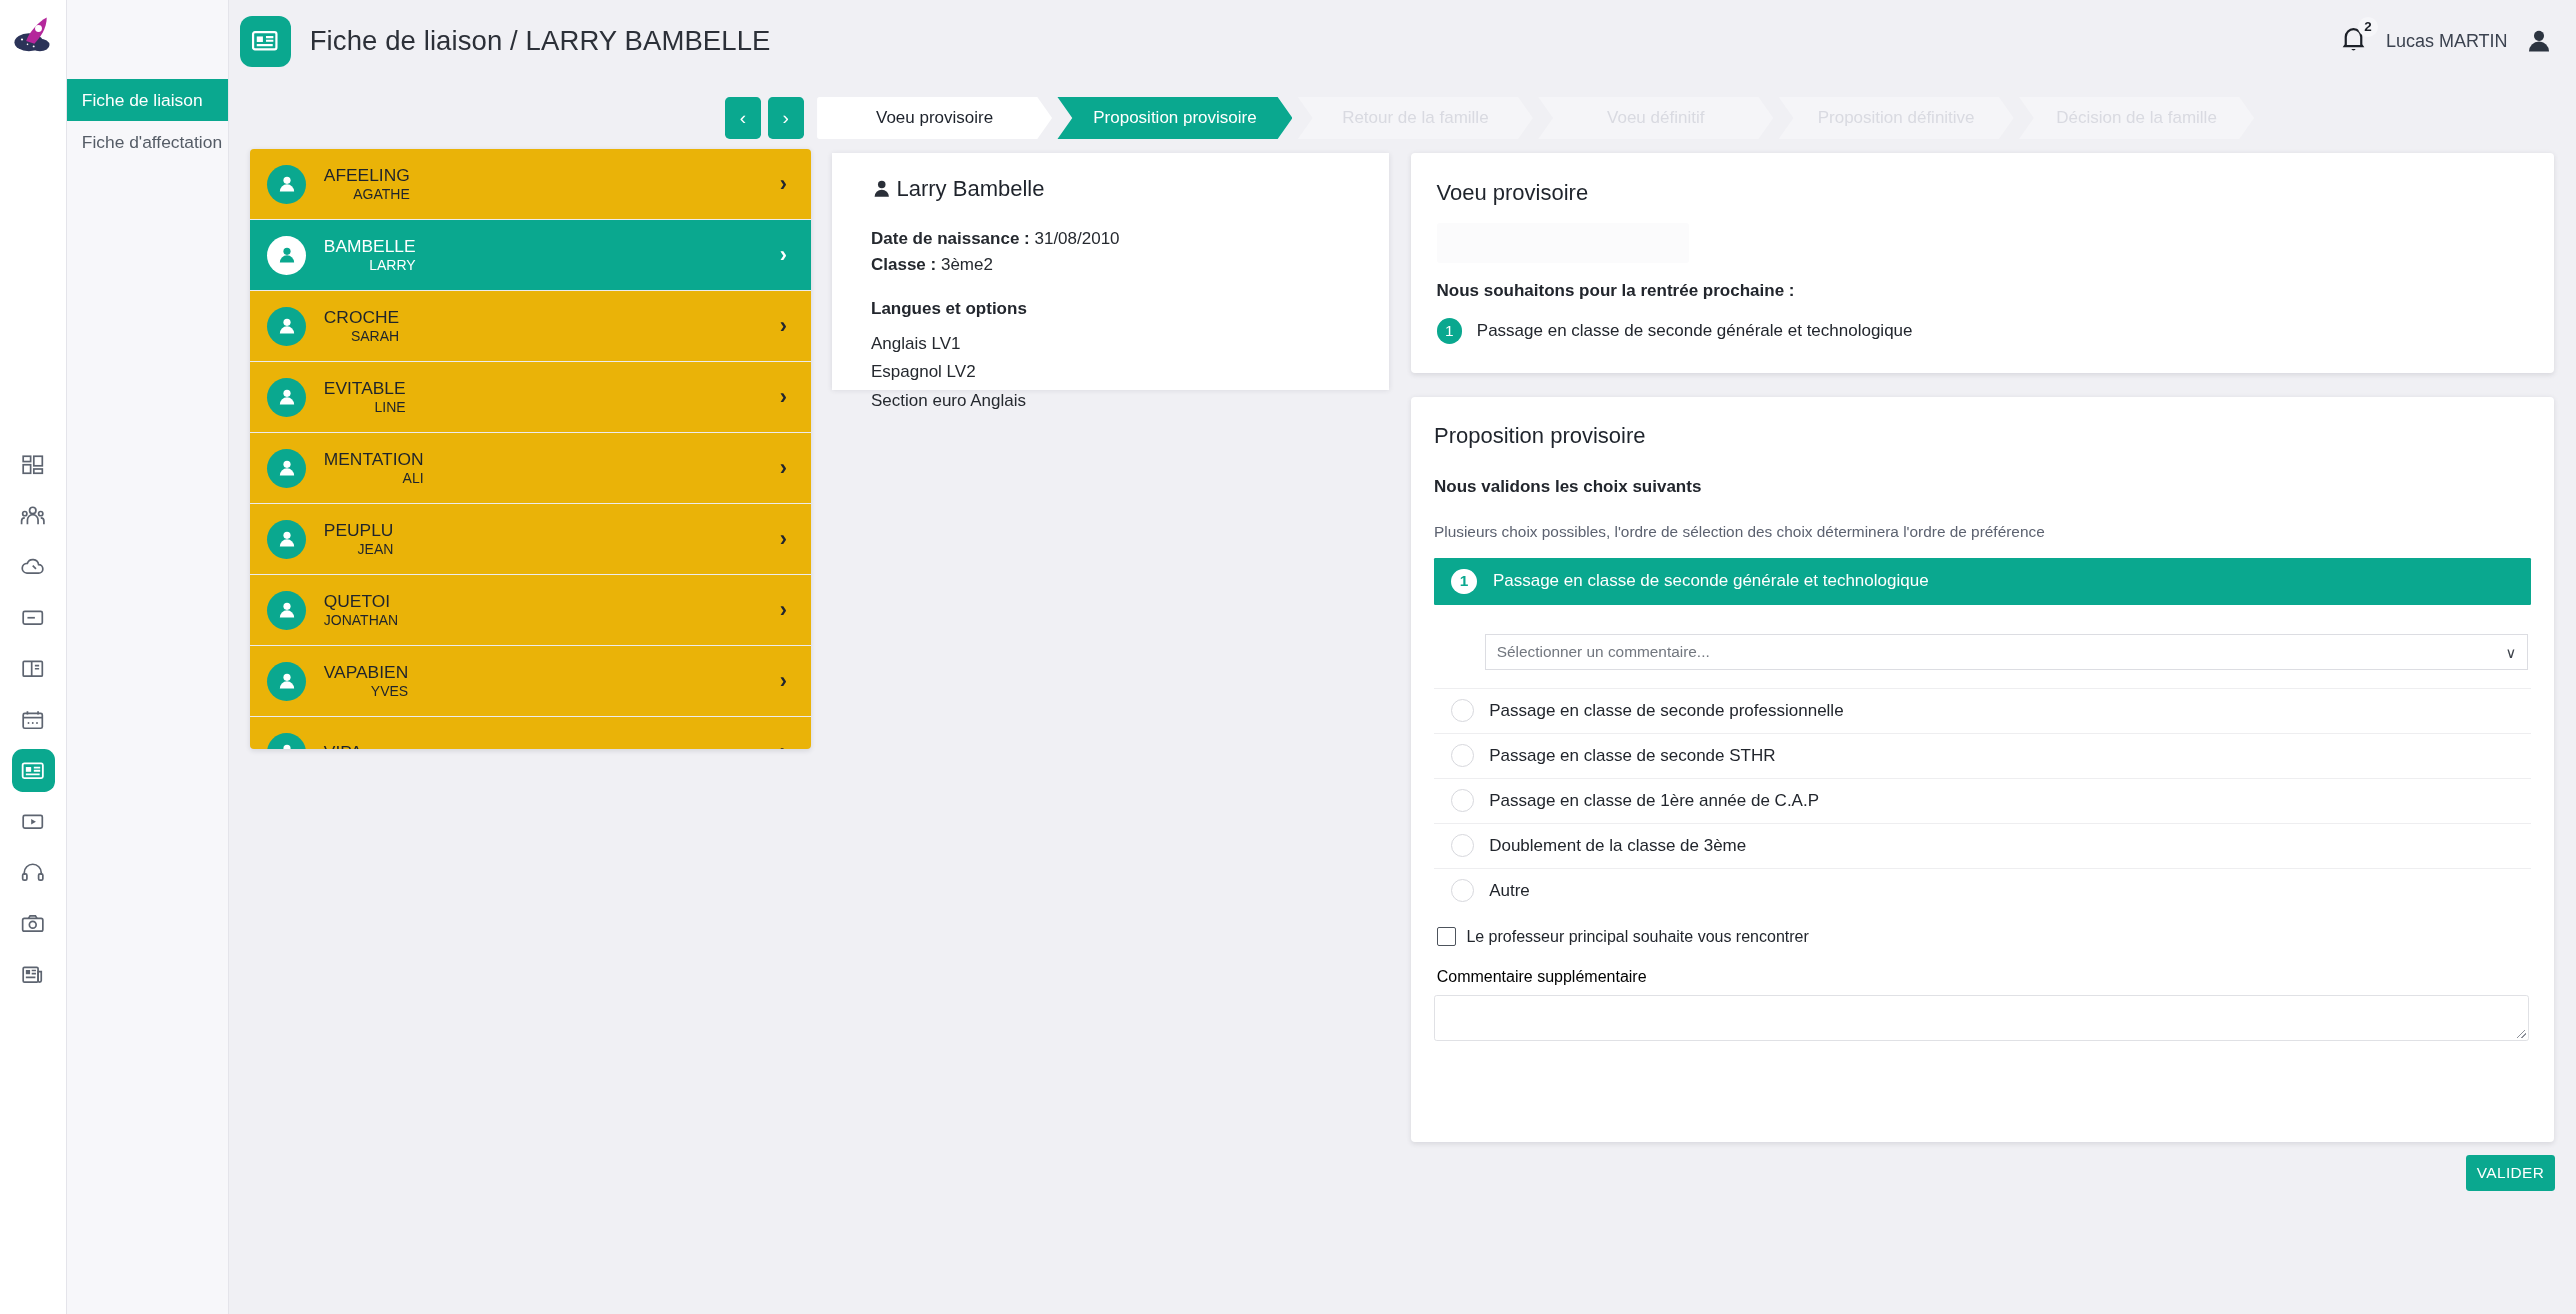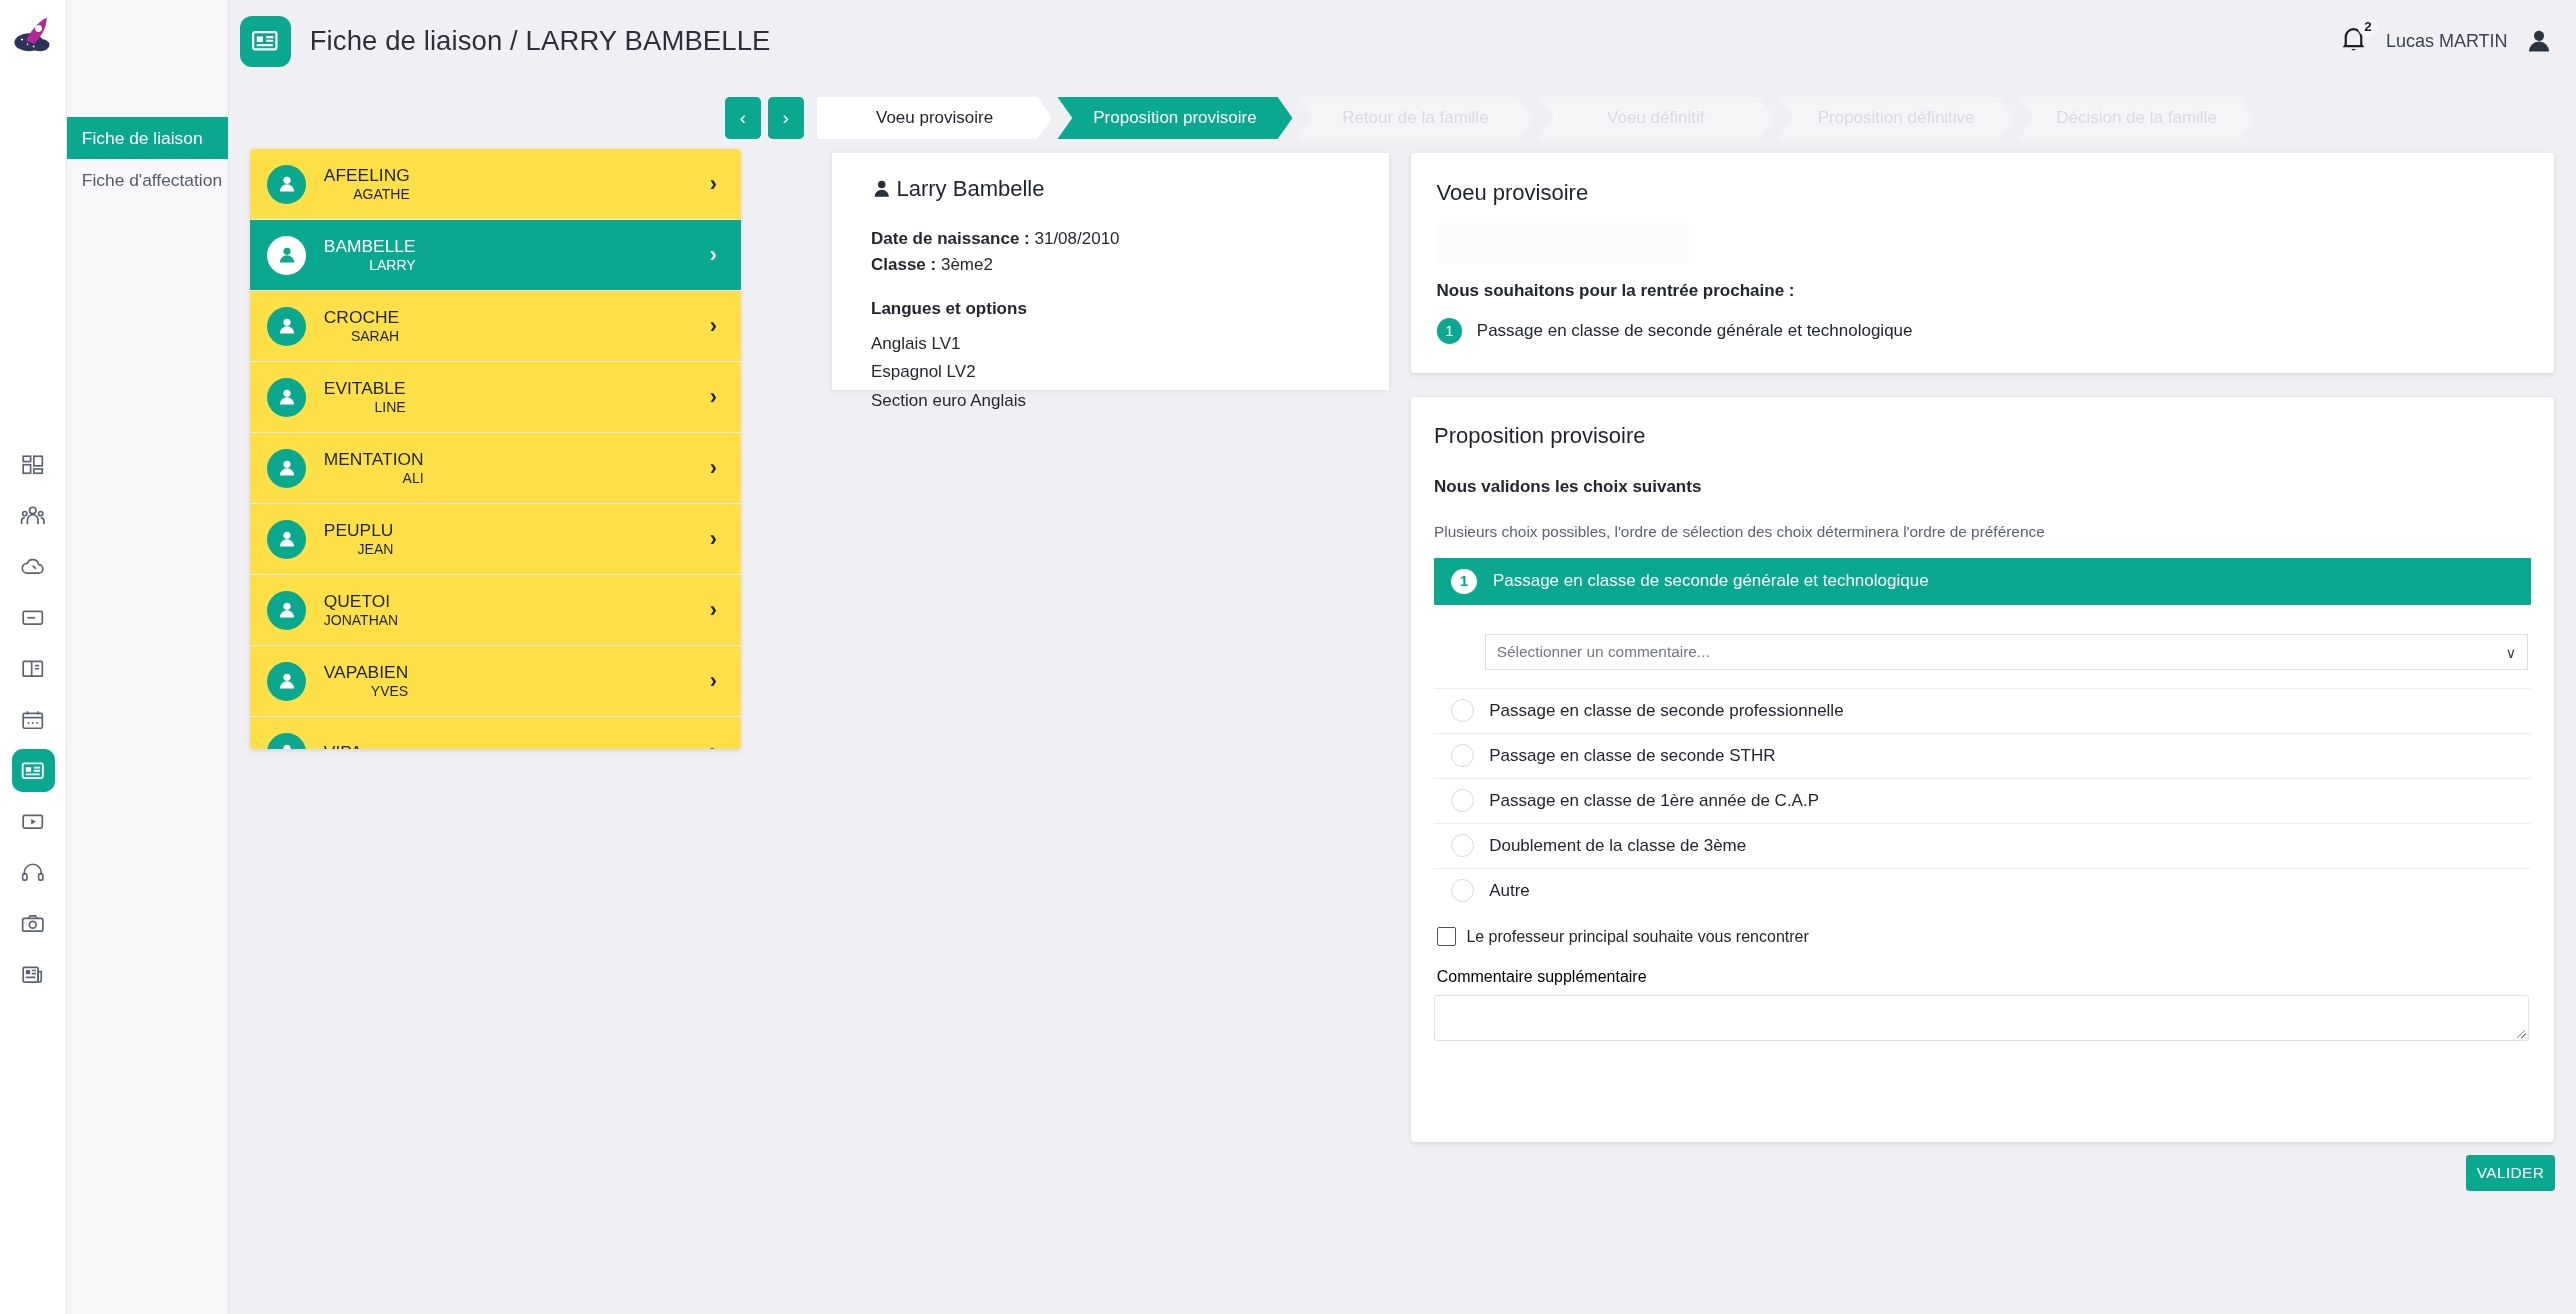--- a/index.html
+++ b/index.html
@@ -33,21 +33,21 @@
   }
   .rail-icon svg { width: 25.5px; height: 25.5px; display:block; }
   .rail-icon.active { background: #0aa88f; color: #ffffff; }
 
   
   .sub-sidebar {
     position: absolute; left: 67px; top: 0;
     width: 162px; height: 1315px;
     background: #f7f7fa;
     border-right: 0.7px solid #e4e4ea;
-    padding-top: 117px;
+    padding-top: 79px;
     z-index: 20;
   }
   .sub-item {
     height: 42px; display: flex; align-items: center;
     padding-left: 14.8px; font-size: 17.4px; color: #555c66;
     cursor: pointer;
   }
   .sub-item.active { background: #0aa88f; color: #ffffff; }
 
   
@@ -112,22 +112,22 @@
     clip-path: polygon(0 0, calc(100% - 14.8px) 0, 100% 50%, calc(100% - 14.8px) 100%, 0 100%);
     border-radius: 2.7px 0 0 2.7px;
   }
   .step.done { color: #1d222b; }
   .step.current { background: #0aa88f; color: #ffffff; }
   .step.upcoming { background: #f5f5f8; color: #d9dae1; }
 
   
   .student-panel {
     position: absolute; left: 250px; top: 149px;
-    width: 491px; height: 600px;
-    background: #fde047; border-radius: 4px;
+    width: 561px; height: 600px;
+    background: #eab308; border-radius: 4px;
     box-shadow: 0 1.3px 5.4px rgba(40,45,60,.13);
     overflow: hidden;
   }
   .student-row {
     height: 71px; display: flex; align-items: center;
     padding: 0 24px 0 17.4px;
     border-bottom: 0.7px solid #ececed; cursor: pointer;
   }
   .student-row.selected { background: #0aa88f; }
   .avatar-circle {

